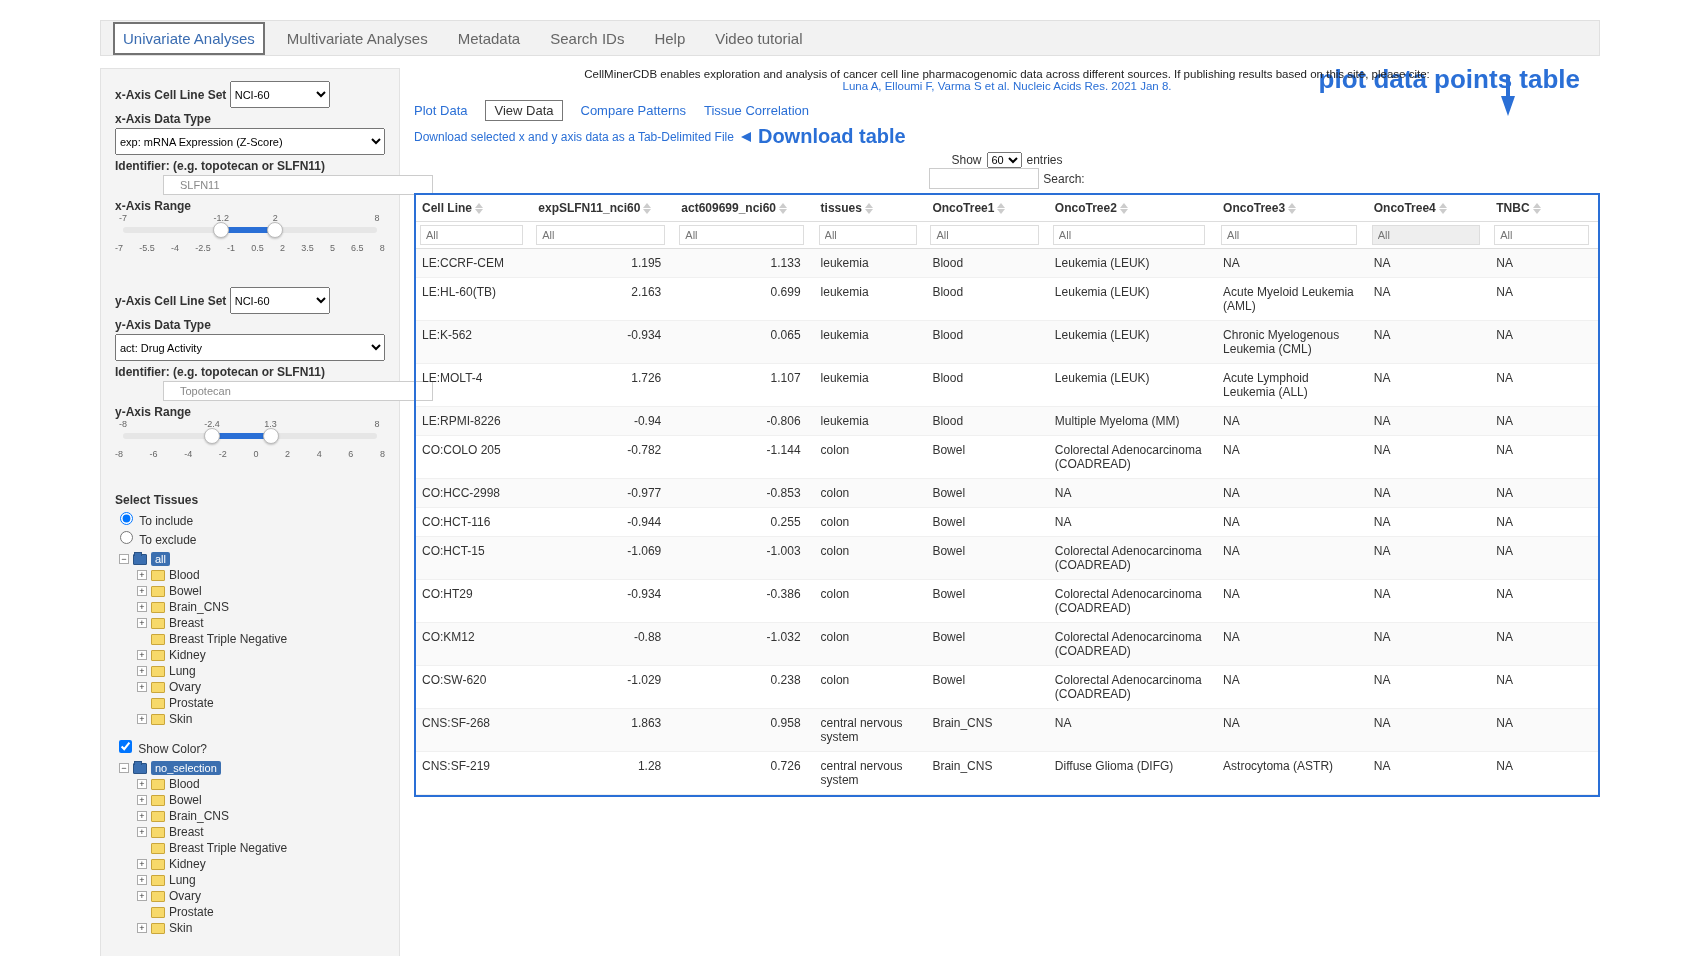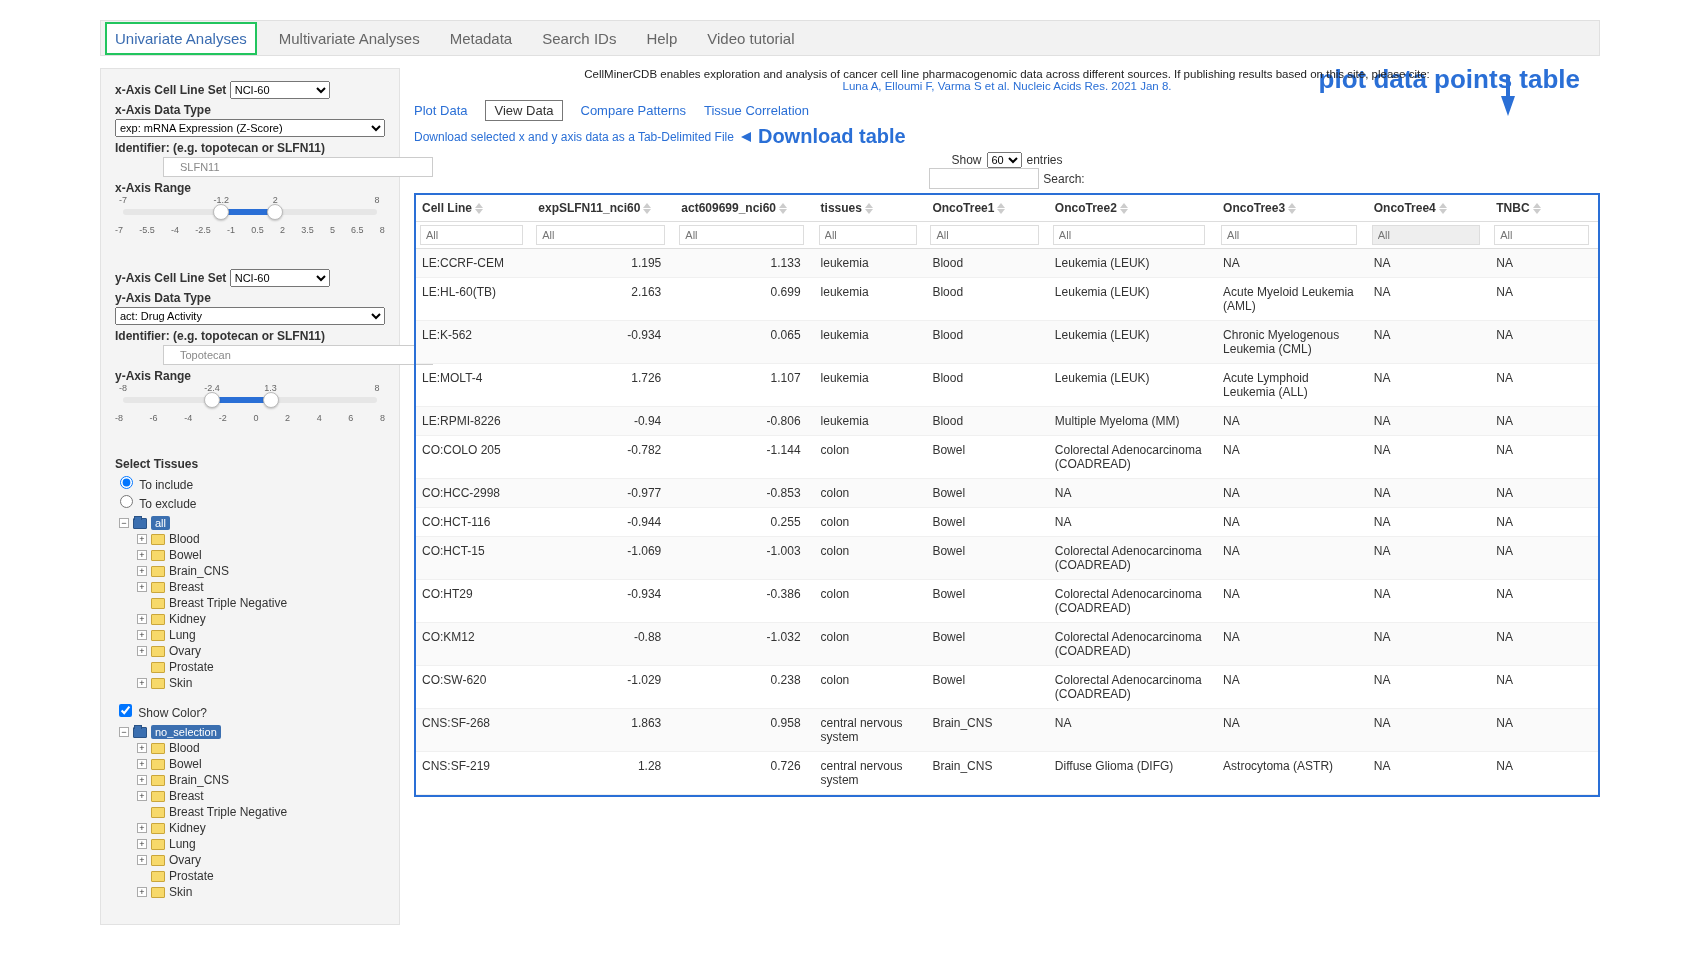--- a/index.html
+++ b/index.html
@@ -22,42 +22,43 @@
     padding: 0 4px;
     gap: 14px;
   }
   .top-tab {
     color: #666;
     padding: 6px 8px;
     font-size: 15px;
     cursor: pointer;
   }
   .top-tab.active {
-    border: 2px solid #22c55e;
+    border: 2px solid #737373;
     background: #fff;
     color: #3a6cb1;
+    margin-left: 8px;
   }
   .main {
     display: flex;
     margin-top: 12px;
     gap: 14px;
   }
   .sidebar {
     width: 300px;
     background: #f4f4f4;
     border: 1px solid #e2e2e2;
     padding: 12px 14px 24px;
     font-size: 12px;
   }
   .sidebar .row { margin-bottom: 4px; }
   .sidebar label.bold { font-weight: bold; display: block; margin-bottom: 2px; }
   .sidebar select {
     width: 100%;
     font-size: 11px;
-    height: 18px;
+    height: 27px;
   }
   .sidebar select.narrow { width: 100px; }
   .sidebar input[type="text"] {
     width: 100%;
     border: 1px solid #ccc;
     background: #fff;
     padding: 3px 16px;
     font-size: 11px;
     color: #888;
     margin-left: 48px;

